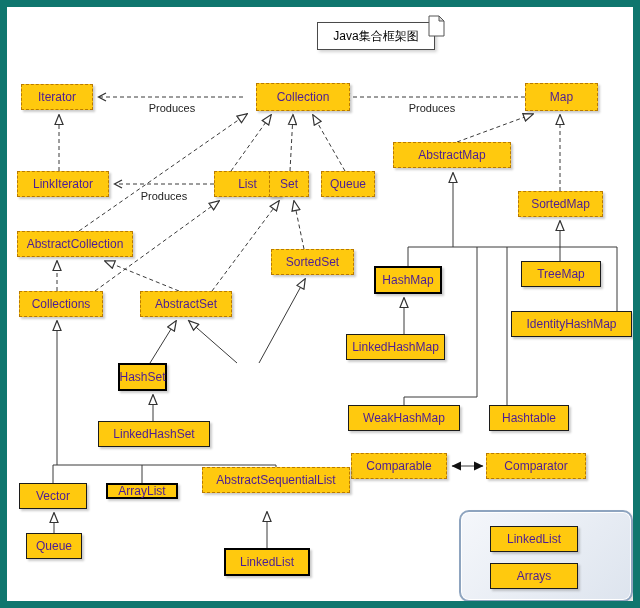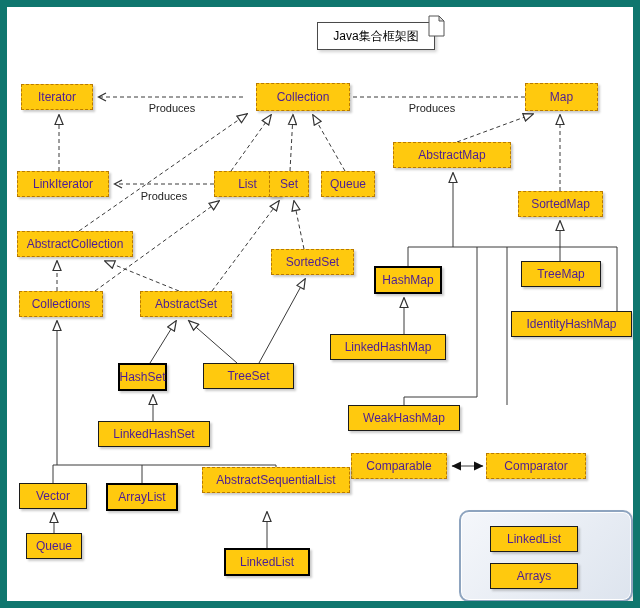--- a/index.html
+++ b/index.html
@@ -128,28 +128,28 @@
   <div class="node dashed" style="left:314px;top:164px;width:54px;height:26px">Queue</div>
   <div class="node dashed" style="left:386px;top:135px;width:118px;height:26px">AbstractMap</div>
   <div class="node dashed" style="left:511px;top:184px;width:85px;height:26px">SortedMap</div>
   <div class="node dashed" style="left:10px;top:224px;width:116px;height:26px">AbstractCollection</div>
   <div class="node dashed" style="left:264px;top:242px;width:83px;height:26px">SortedSet</div>
   <div class="node bold" style="left:367px;top:259px;width:68px;height:28px">HashMap</div>
   <div class="node solid" style="left:514px;top:254px;width:80px;height:26px">TreeMap</div>
   <div class="node dashed" style="left:12px;top:284px;width:84px;height:26px">Collections</div>
   <div class="node dashed" style="left:133px;top:284px;width:92px;height:26px">AbstractSet</div>
   <div class="node solid" style="left:504px;top:304px;width:121px;height:26px">IdentityHashMap</div>
-  <div class="node solid" style="left:323px;top:327px;width:116px;height:26px">LinkedHashMap</div>
+  <div class="node solid" style="left:339px;top:327px;width:99px;height:26px">LinkedHashMap</div>
   <div class="node bold" style="left:111px;top:356px;width:49px;height:28px">HashSet</div>
-  <div class="node solid" style="left:196px;top:356px;width:91px;height:26px">TreeSet</div>
   <div class="node solid" style="left:341px;top:398px;width:112px;height:26px">WeakHashMap</div>
+  <div class="node solid" style="left:482px;top:398px;width:80px;height:26px">Hashtable</div>
   <div class="node solid" style="left:91px;top:414px;width:112px;height:26px">LinkedHashSet</div>
   <div class="node dashed" style="left:344px;top:446px;width:96px;height:26px">Comparable</div>
   <div class="node dashed" style="left:479px;top:446px;width:100px;height:26px">Comparator</div>
   <div class="node solid" style="left:12px;top:476px;width:68px;height:26px">Vector</div>
-  <div class="node bold" style="left:99px;top:476px;width:72px;height:28px">ArrayList</div>
+  <div class="node bold" style="left:99px;top:476px;width:72px;height:16px">ArrayList</div>
   <div class="node dashed" style="left:195px;top:460px;width:148px;height:26px">AbstractSequentialList</div>
   <div class="node solid" style="left:19px;top:526px;width:56px;height:26px">Queue</div>
   <div class="node bold" style="left:217px;top:541px;width:86px;height:28px">LinkedList</div>
   <div class="node solid" style="left:483px;top:519px;width:88px;height:26px">LinkedList</div>
   <div class="node solid" style="left:483px;top:556px;width:88px;height:26px">Arrays</div>
 
 </div>
 
 </body></html>

